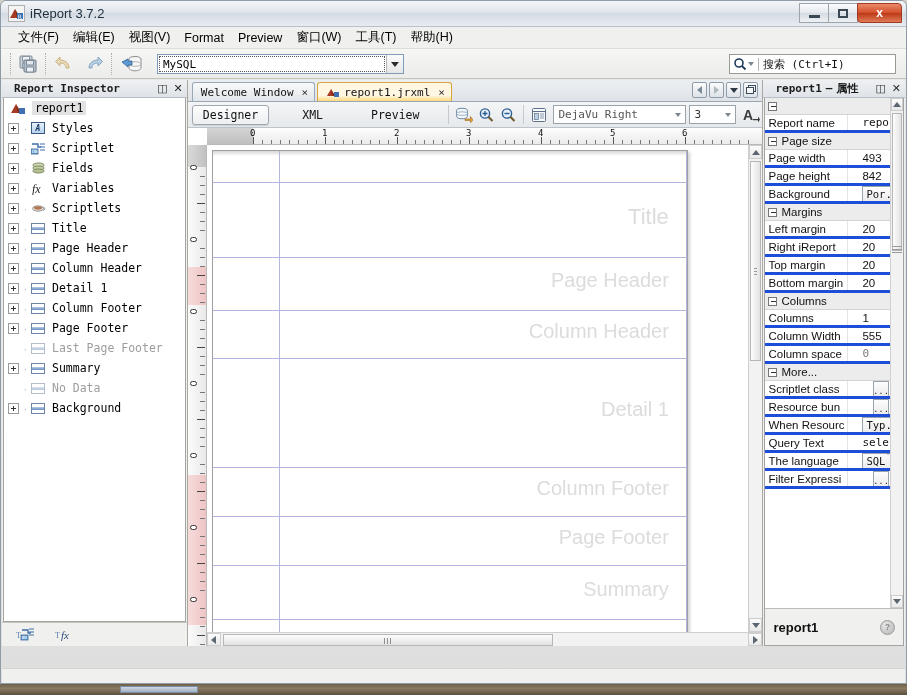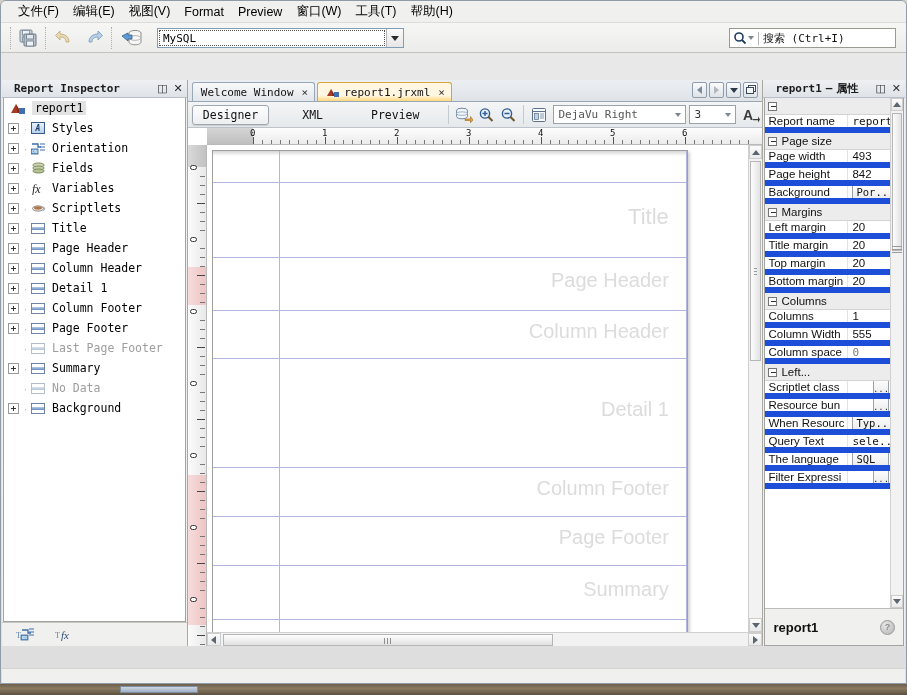--- a/index.html
+++ b/index.html
@@ -492,22 +492,23 @@
   .grp-box {
     width: 9px; height: 9px; border: 1px solid #767676; background: #fff;
     position: relative; margin-right: 4px; flex: 0 0 auto;
   }
   .grp-box::before {
     content:''; position:absolute; left:2px; top:3px; width:5px;height:1px;background:#333;
   }
   .prop-row {
     height: 18px;
     display: flex; align-items: stretch;
-    border-bottom: 6px solid #1d4ed8;
+    border-bottom: 3px solid #1d4ed8;
     font-size: 11.5px;
+    gap: 10px;
   }
   .prop-name {
     width: 83px; flex: 0 0 83px;
     display: flex; align-items: center;
     padding-left: 3px;
     color: #111;
     border-right: 1px solid #e3e3e3;
     overflow: hidden; white-space: nowrap;
   }
   .prop-val {
@@ -595,20 +596,43 @@
     border-top: 1px solid #d5d5d0;
   }
 
   svg { display: block; }
 </style>
 </head>
 <body>
 
 <div id="app-window">
 
+  <div id="titlebar">
+    <span class="tb-icon">
+      <svg width="17" height="17" viewBox="0 0 17 17">
+        <rect x="0.5" y="0.5" width="16" height="16" fill="#f4f4f4" stroke="#b0b0b0"></rect>
+        <path d="M2 13 L7 4 L12 13 Z" fill="#a63a22"></path>
+        <path d="M7 4 L12 13 L9 13 Z" fill="#7e2a16"></path>
+        <rect x="9" y="8" width="6" height="6" fill="#3a6fb0"></rect>
+        <text x="10" y="13.5" font-size="6" fill="#fff" font-family="monospace">R</text>
+      </svg>
+    </span>
+    <span class="tb-title">iReport 3.7.2</span>
+    <div class="win-btns">
+      <div class="win-btn">
+        <span class="min-glyph"></span>
+      </div>
+      <div class="win-btn">
+        <span class="max-glyph"></span>
+      </div>
+      <div class="win-btn close">
+        <span class="win-glyph">x</span>
+      </div>
+    </div>
+  </div>
 
   <div id="menubar">
     <div class="menu-item">文件(F)</div>
     <div class="menu-item">编辑(E)</div>
     <div class="menu-item">视图(V)</div>
     <div class="menu-item">Format</div>
     <div class="menu-item">Preview</div>
     <div class="menu-item">窗口(W)</div>
     <div class="menu-item">工具(T)</div>
     <div class="menu-item">帮助(H)</div>
@@ -701,21 +725,21 @@
           <span class="tr-expander"></span>
           <span class="tr-dots">‧</span>
           <span class="tr-icon">
             <svg width="15" height="13" viewBox="0 0 15 13">
               <path d="M1 2 L7 2 L7 5 L10 5" fill="none" stroke="#3e6ea8" stroke-width="1.4"></path>
               <path d="M9 2 L14 2 M9 5 L14 5 M9 8 L14 8" stroke="#3e6ea8" stroke-width="1.2"></path>
               <rect x="0" y="7" width="7" height="5" fill="#6fa8d8" stroke="#2f5a8c" stroke-width="0.8"></rect>
               <text x="1" y="11.4" font-size="4.6" fill="#fff" font-family="monospace">ON</text>
             </svg>
           </span>
-          <span class="tr-label">Orientation</span>
+          <span class="tr-label">Scriptlet</span>
         </div>
 
         <div class="tree-row">
           <span class="tr-expander"></span>
           <span class="tr-dots">‧</span>
           <span class="tr-icon">
             <svg width="15" height="13" viewBox="0 0 15 13">
               <ellipse cx="7.5" cy="3" rx="5.6" ry="2" fill="#cfd8b6" stroke="#7d8a5c"></ellipse>
               <ellipse cx="7.5" cy="6" rx="5.6" ry="2" fill="#c3cda6" stroke="#7d8a5c"></ellipse>
               <ellipse cx="7.5" cy="9" rx="5.6" ry="2" fill="#b6c296" stroke="#7d8a5c"></ellipse>
@@ -1178,21 +1202,21 @@
 
           <div class="prop-group">
             <span class="grp-box"></span>
             <span>Margins</span>
           </div>
           <div class="prop-row">
             <span class="prop-name">Left margin</span>
             <span class="prop-val plain">20</span>
           </div>
           <div class="prop-row">
-            <span class="prop-name">Title margin</span>
+            <span class="prop-name">Right iReport</span>
             <span class="prop-val plain">20</span>
           </div>
           <div class="prop-row">
             <span class="prop-name">Top margin</span>
             <span class="prop-val plain">20</span>
           </div>
           <div class="prop-row">
             <span class="prop-name">Bottom margin</span>
             <span class="prop-val plain">20</span>
           </div>
@@ -1209,21 +1233,21 @@
             <span class="prop-name">Column Width</span>
             <span class="prop-val plain">555</span>
           </div>
           <div class="prop-row">
             <span class="prop-name">Column space</span>
             <span class="prop-val muted">0</span>
           </div>
 
           <div class="prop-group">
             <span class="grp-box"></span>
-            <span>Left...</span>
+            <span>More...</span>
           </div>
           <div class="prop-row">
             <span class="prop-name">Scriptlet class</span>
             <span class="prop-val">
               <span></span>
               <span class="ellipsis-btn">...</span>
             </span>
           </div>
           <div class="prop-row">
             <span class="prop-name">Resource bun</span>

